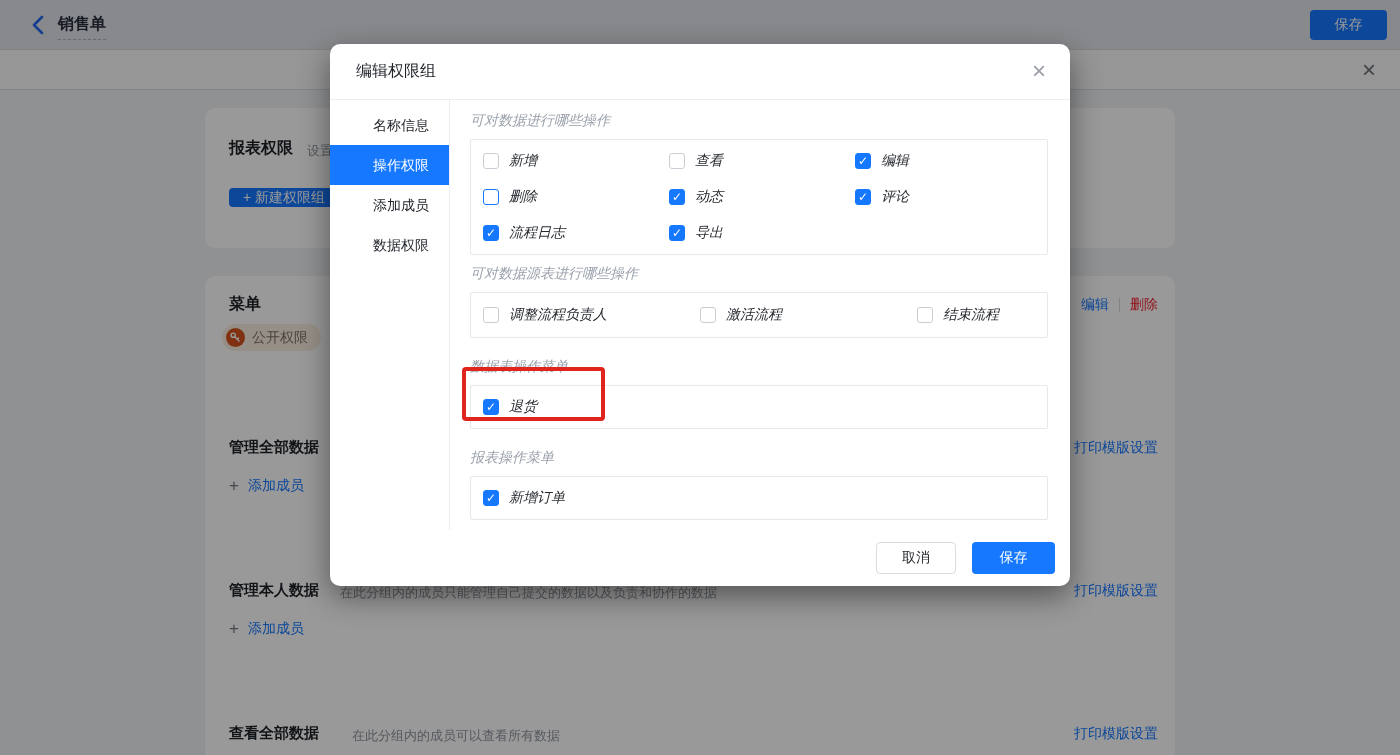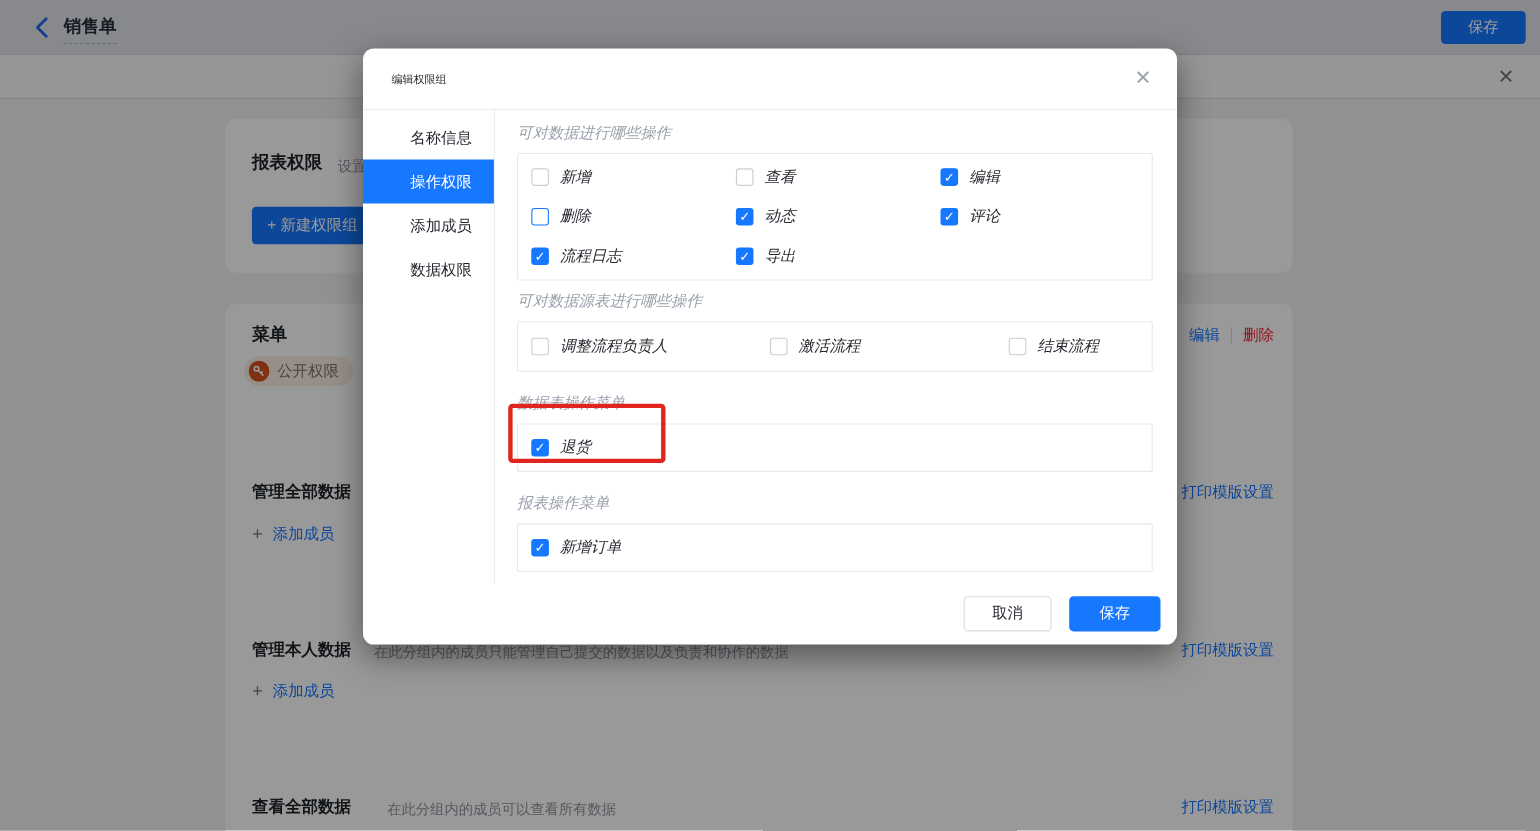--- a/index.html
+++ b/index.html
@@ -19,40 +19,40 @@
   .card1 { left:205px; top:108px; width:970px; height:140px; }
   .card2 { left:205px; top:276px; width:970px; height:500px; }
 
   .sec-title { font-size:16px; font-weight:700; color:#1f2329; }
   .sub-gray  { font-size:13px; color:#8f959e; }
   .blue-link { font-size:14px; color:#1677ff; cursor:pointer; }
   .red-link  { font-size:14px; color:#f5222d; cursor:pointer; }
 
   .c1-title { position:absolute; left:24px; top:30px; }
   .c1-sub   { position:absolute; left:102px; top:34px; }
-  .c1-btn   { position:absolute; left:24px; top:80px; height:34px; width:130px; background:#1677ff; color:#fff; font-size:14px; border:none; border-radius:4px; text-align:left; padding-left:14px; cursor:pointer; }
+  .c1-btn   { position:absolute; left:24px; top:80px; height:19px; width:130px; background:#1677ff; color:#fff; font-size:14px; border:none; border-radius:4px; text-align:left; padding-left:14px; cursor:pointer; }
 
   .c2-menu  { position:absolute; left:24px; top:18px; }
   .pill { position:absolute; left:17px; top:48px; height:27px; display:flex; align-items:center; gap:7px; background:#fbeee1; border-radius:14px; padding:0 13px 0 4px; font-size:14px; color:#7d7165; }
   .pill svg { display:block; }
   .links-tr { position:absolute; right:17px; top:20px; display:flex; align-items:center; gap:10px; }
   .vdiv { width:1px; height:14px; background:#d8dadf; }
 
   .grp-title { position:absolute; left:24px; font-size:15px; font-weight:700; }
   .grp-desc  { position:absolute; font-size:13px; color:#8f959e; white-space:nowrap; }
   .grp-print { position:absolute; right:17px; }
   .grp-add   { position:absolute; left:24px; display:flex; align-items:center; gap:9px; cursor:pointer; }
   .plus-ic   { font-size:17px; color:#737880; font-weight:400; }
 
   
   .overlay { position:absolute; inset:0; background:rgba(0,0,0,0.40); z-index:10; }
 
   .modal { position:absolute; left:330px; top:44px; width:740px; height:542px; background:#fff; border-radius:10px; z-index:20; box-shadow:0 10px 30px rgba(0,0,0,0.45); display:flex; flex-direction:column; }
   .m-head { height:56px; border-bottom:1px solid #ebedf0; position:relative; display:flex; align-items:center; padding-left:26px; }
-  .m-title { font-size:10px; font-weight:500; color:#1f2329; }
+  .m-title { font-size:16px; font-weight:500; color:#1f2329; }
   .m-close { position:absolute; right:24px; top:13px; font-size:24px; color:#9aa0a8; cursor:pointer; line-height:28px; }
 
   .m-body { flex:1; display:flex; min-height:0; }
   .tab-col { width:120px; border-right:1px solid #ebedf0; padding-top:5px; }
   .tab { height:40px; line-height:40px; text-align:right; padding-right:20px; font-size:14px; color:#1f2329; cursor:pointer; }
   .tab.on { background:#1677ff; color:#fff; }
 
   .m-content { flex:1; padding:12px 22px 0 20px; overflow:hidden;font-style:italic; }
   .f-label { font-size:14px; color:#99a0ab; margin-bottom:9px; }
   .f-box { border:1px solid #e6e8eb; border-radius:2px; }

